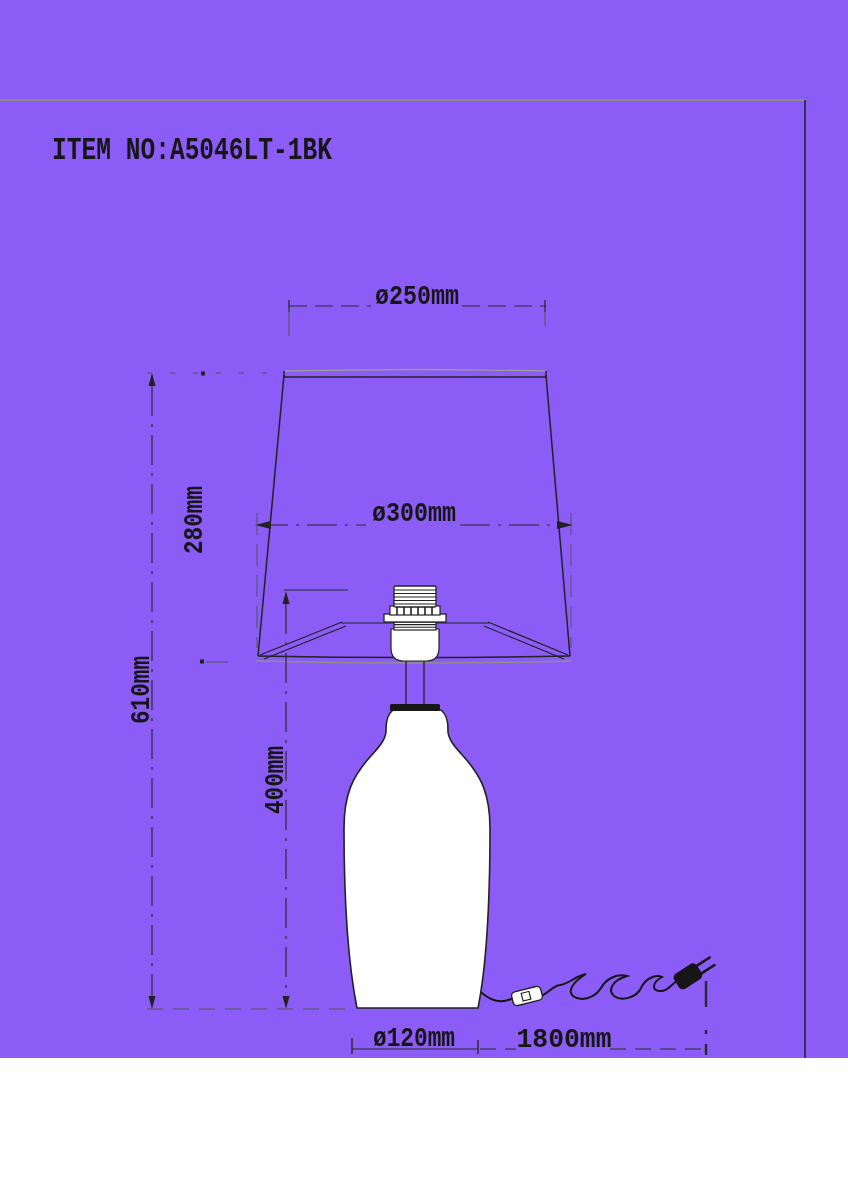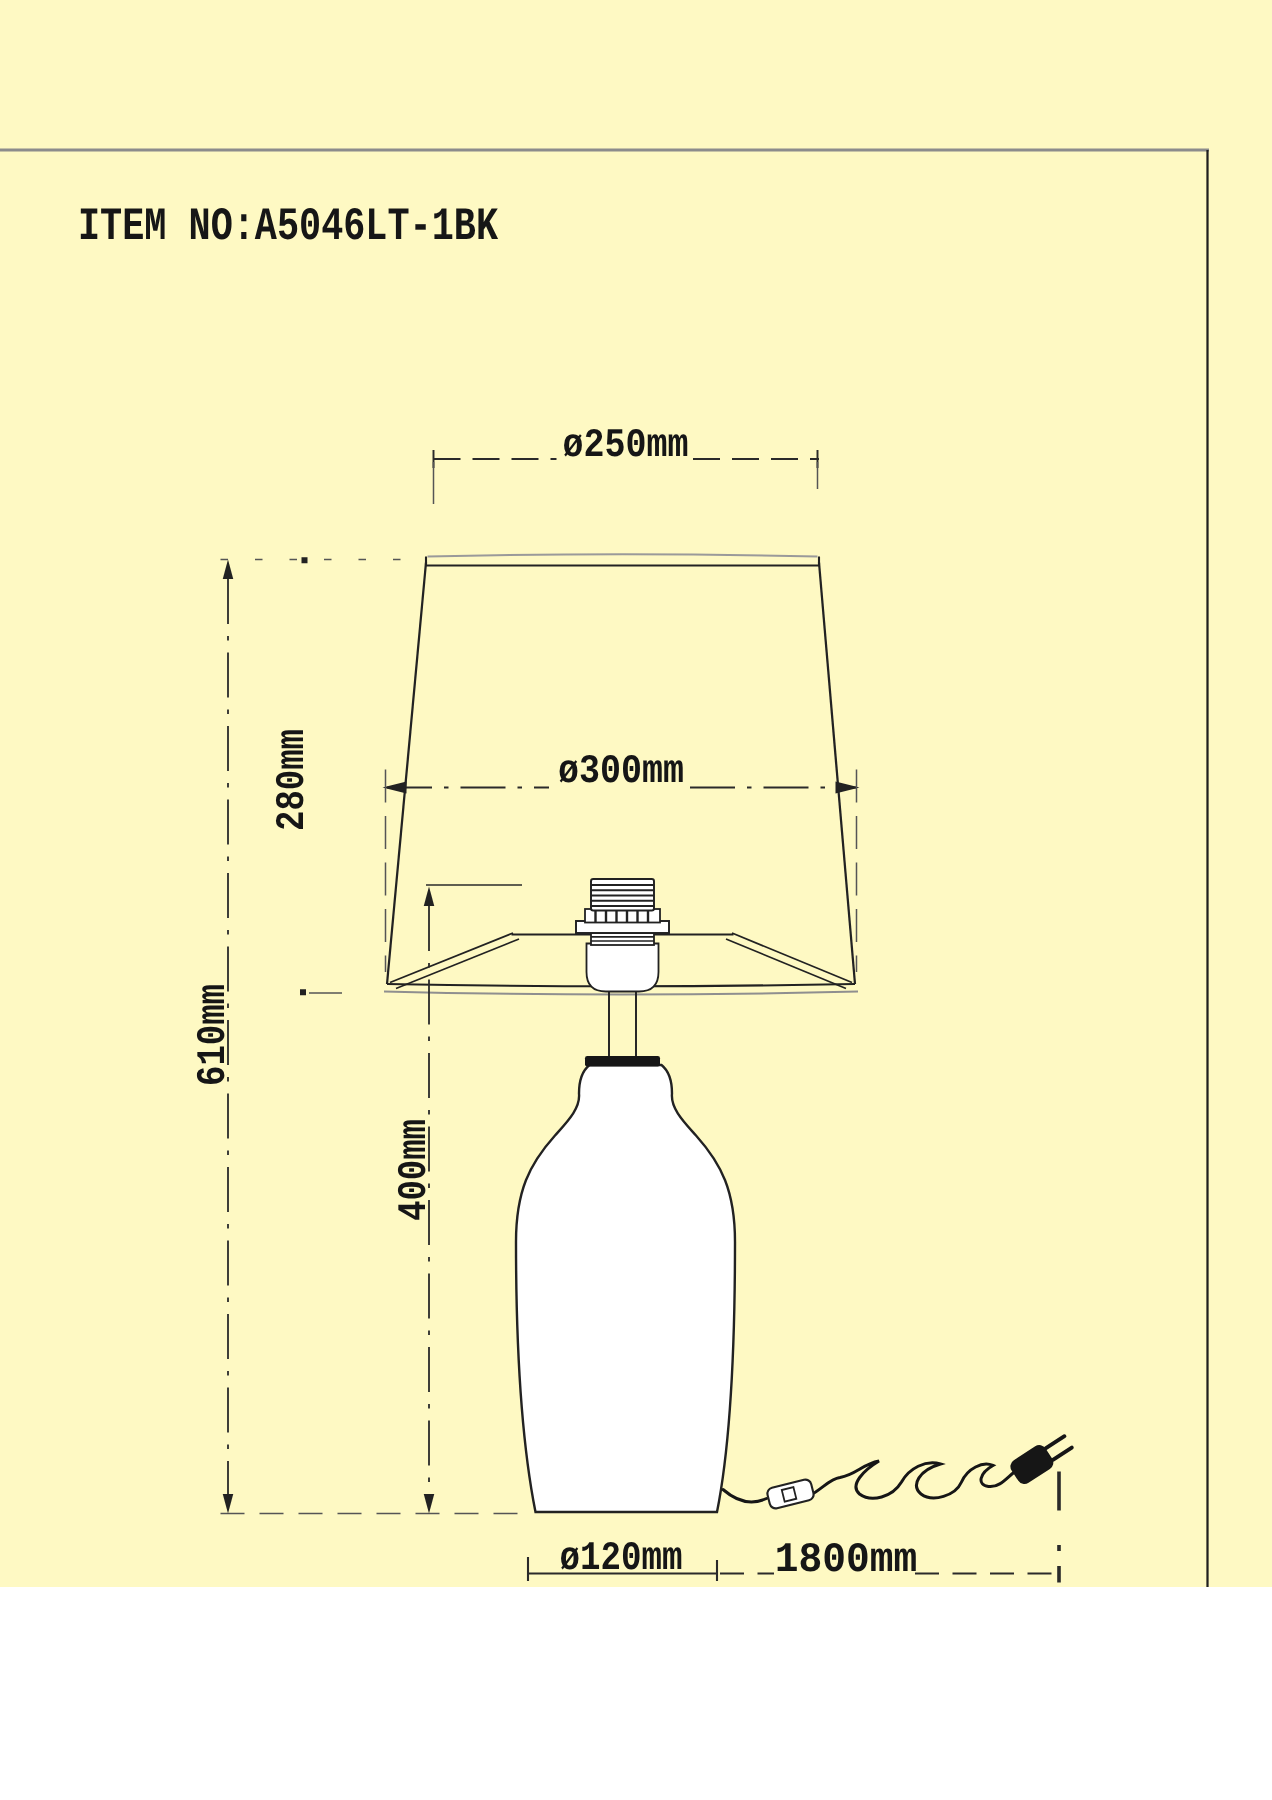--- a/index.html
+++ b/index.html
@@ -1,19 +1,19 @@
 <!DOCTYPE html>
 <html><head>
 <meta charset="utf-8">
 <style>
   html,body{margin:0;padding:0;background:#fff;}
   .page{
     position:relative;
     width:848px;height:1058px;
-    background:#fef9c3;
+    background:#8b5cf6;
     overflow:hidden;
     font-family:"Liberation Mono","DejaVu Sans Mono",monospace;
   }
   svg{display:block;}
   text{
     font-family:"Liberation Mono","DejaVu Sans Mono",monospace;
     font-weight:700;
     fill:#161616;
   }
 </style>

